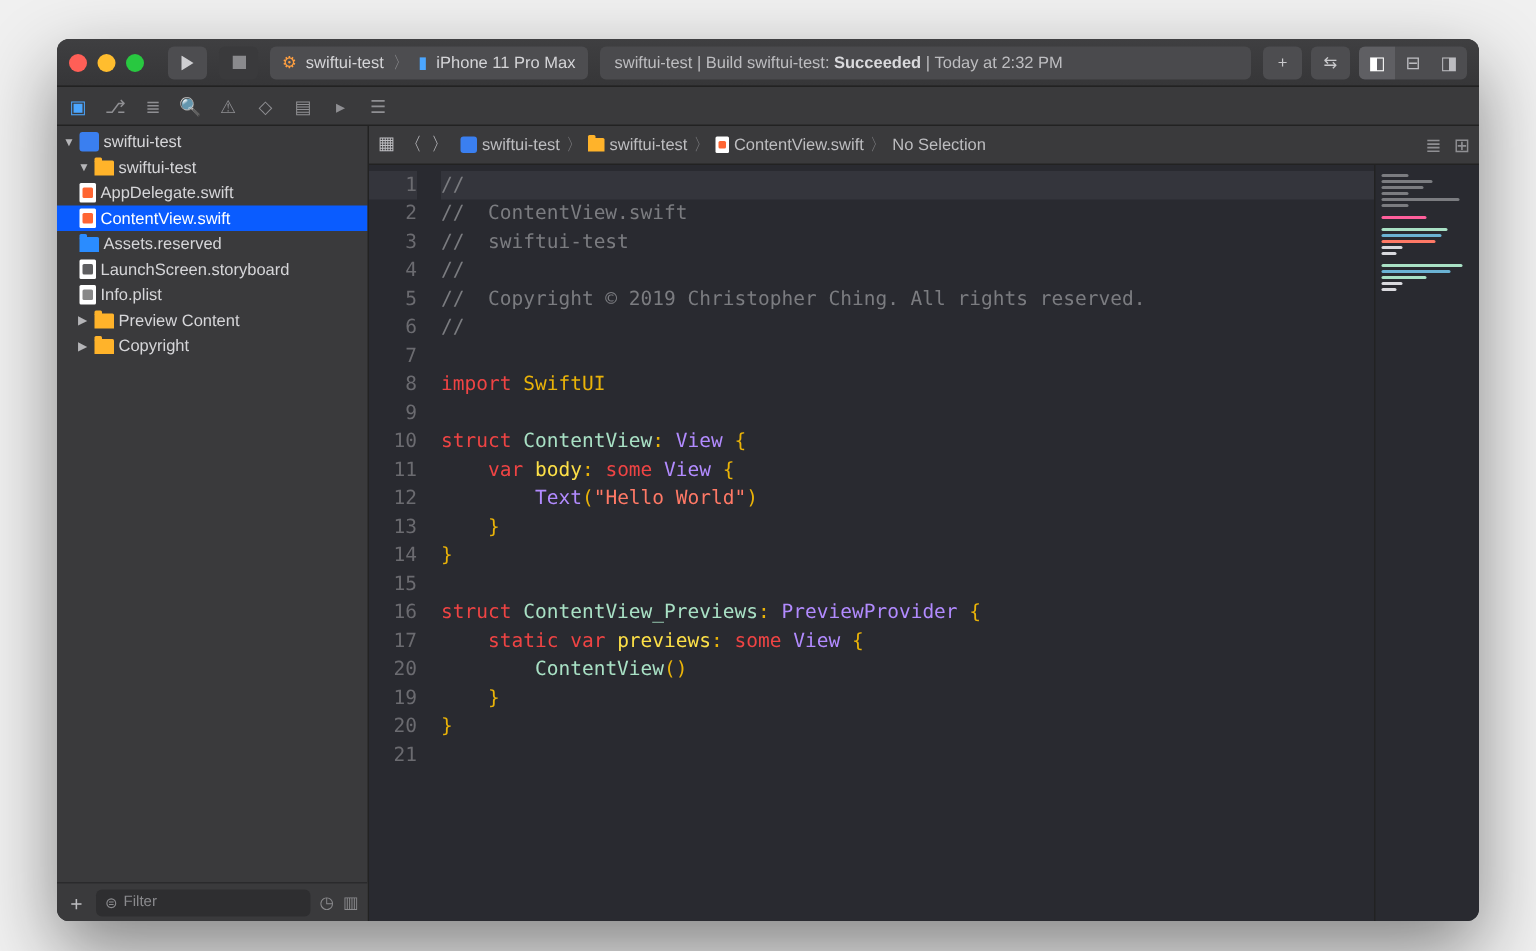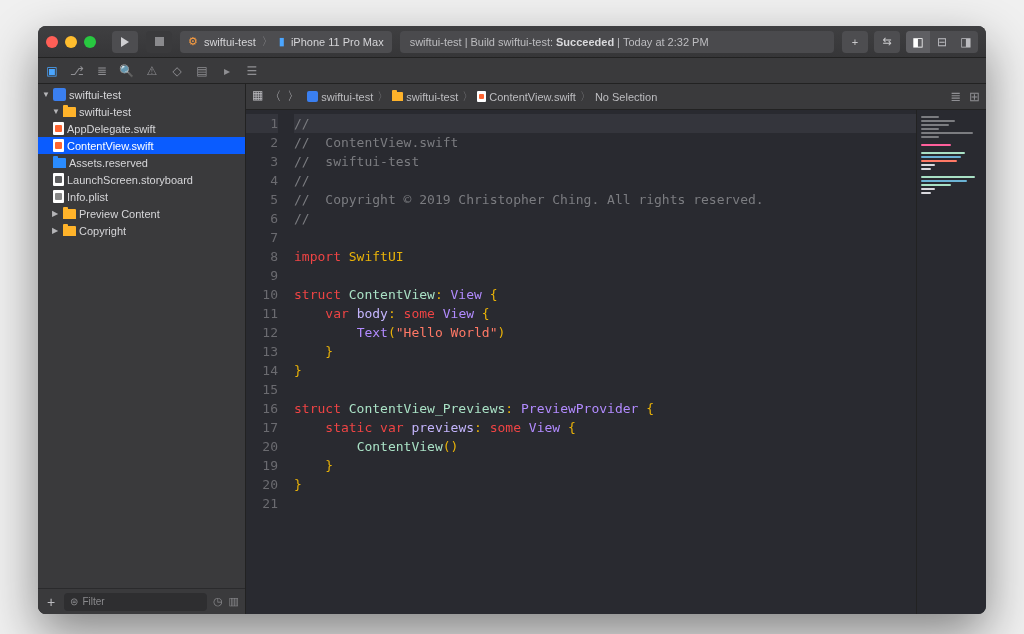--- a/index.html
+++ b/index.html
@@ -56,21 +56,21 @@
   .crumbs { display: flex; align-items: center; gap: 4px; flex: 1; }
   .crumbs .sep { color: #7a7a7d; }
   .crumbs .crumb { display: flex; align-items: center; gap: 3px; cursor: pointer; }
   .jump-right { display:flex; gap:8px; color:#8f8f93; font-size:13px; }
   .jump-right span { cursor:pointer; }
   .code-wrap { flex: 1; display: flex; min-height: 0; }
   .code { flex: 1; display: flex; font-family: "SF Mono", Menlo, Consolas, monospace; font-size: 13px; line-height: 19px; overflow: auto; background: #292a30; }
   .gutter { width: 42px; text-align: right; padding: 4px 10px 4px 0; color: #6b6b70; background: #292a30; user-select: none; }
   .lines { flex: 1; padding: 4px 0 4px 6px; white-space: pre; color: #d9d9de; }
   .line.hl { background: #34353c; }
-  .cmt { color: #7b7c80; } .kw { color: #ef4444; } .typ { color: #a9e1c5; margin-top: 35px; } .prop { color: #c4b5fd; } .fn { color: #b28bff; } .str { color: #ff7966; }
+  .cmt { color: #7b7c80; } .kw { color: #ef4444; } .typ { color: #a9e1c5; margin-top: 35px; } .prop { color: #fde047; } .fn { color: #b28bff; } .str { color: #ff7966; }
   .txt { color: #eab308; }
   .minimap { width: 70px; background: #292a30; border-left: 1px solid #222; padding: 6px 4px; }
   .mm-line { height: 2px; margin-bottom: 2px; border-radius: 1px; }
 </style>
 </head>
 <body>
 
 <div class="window">
 
   <div class="toolbar">

